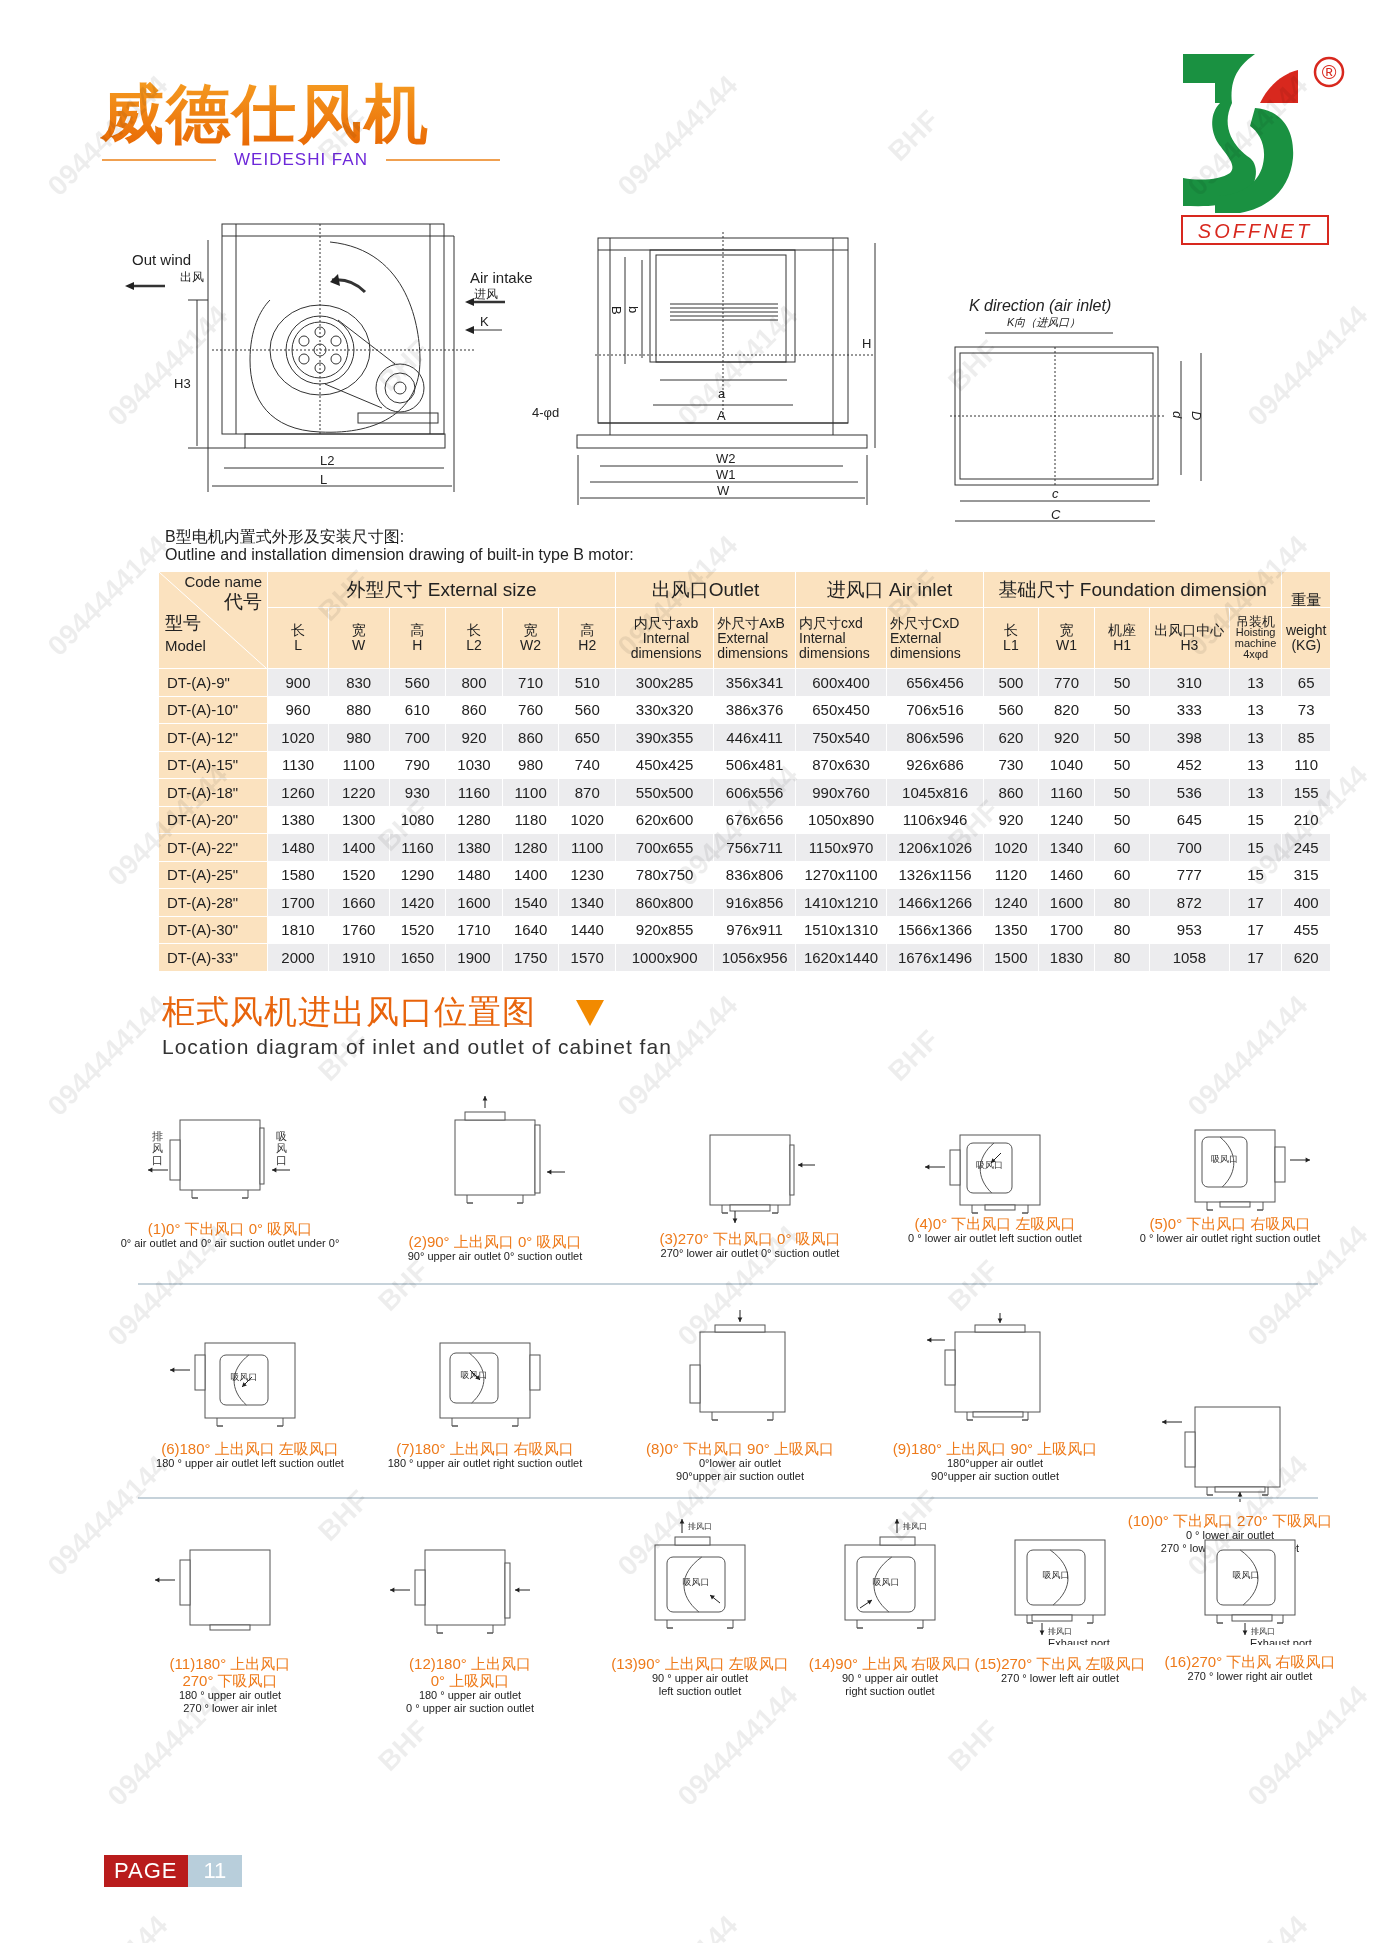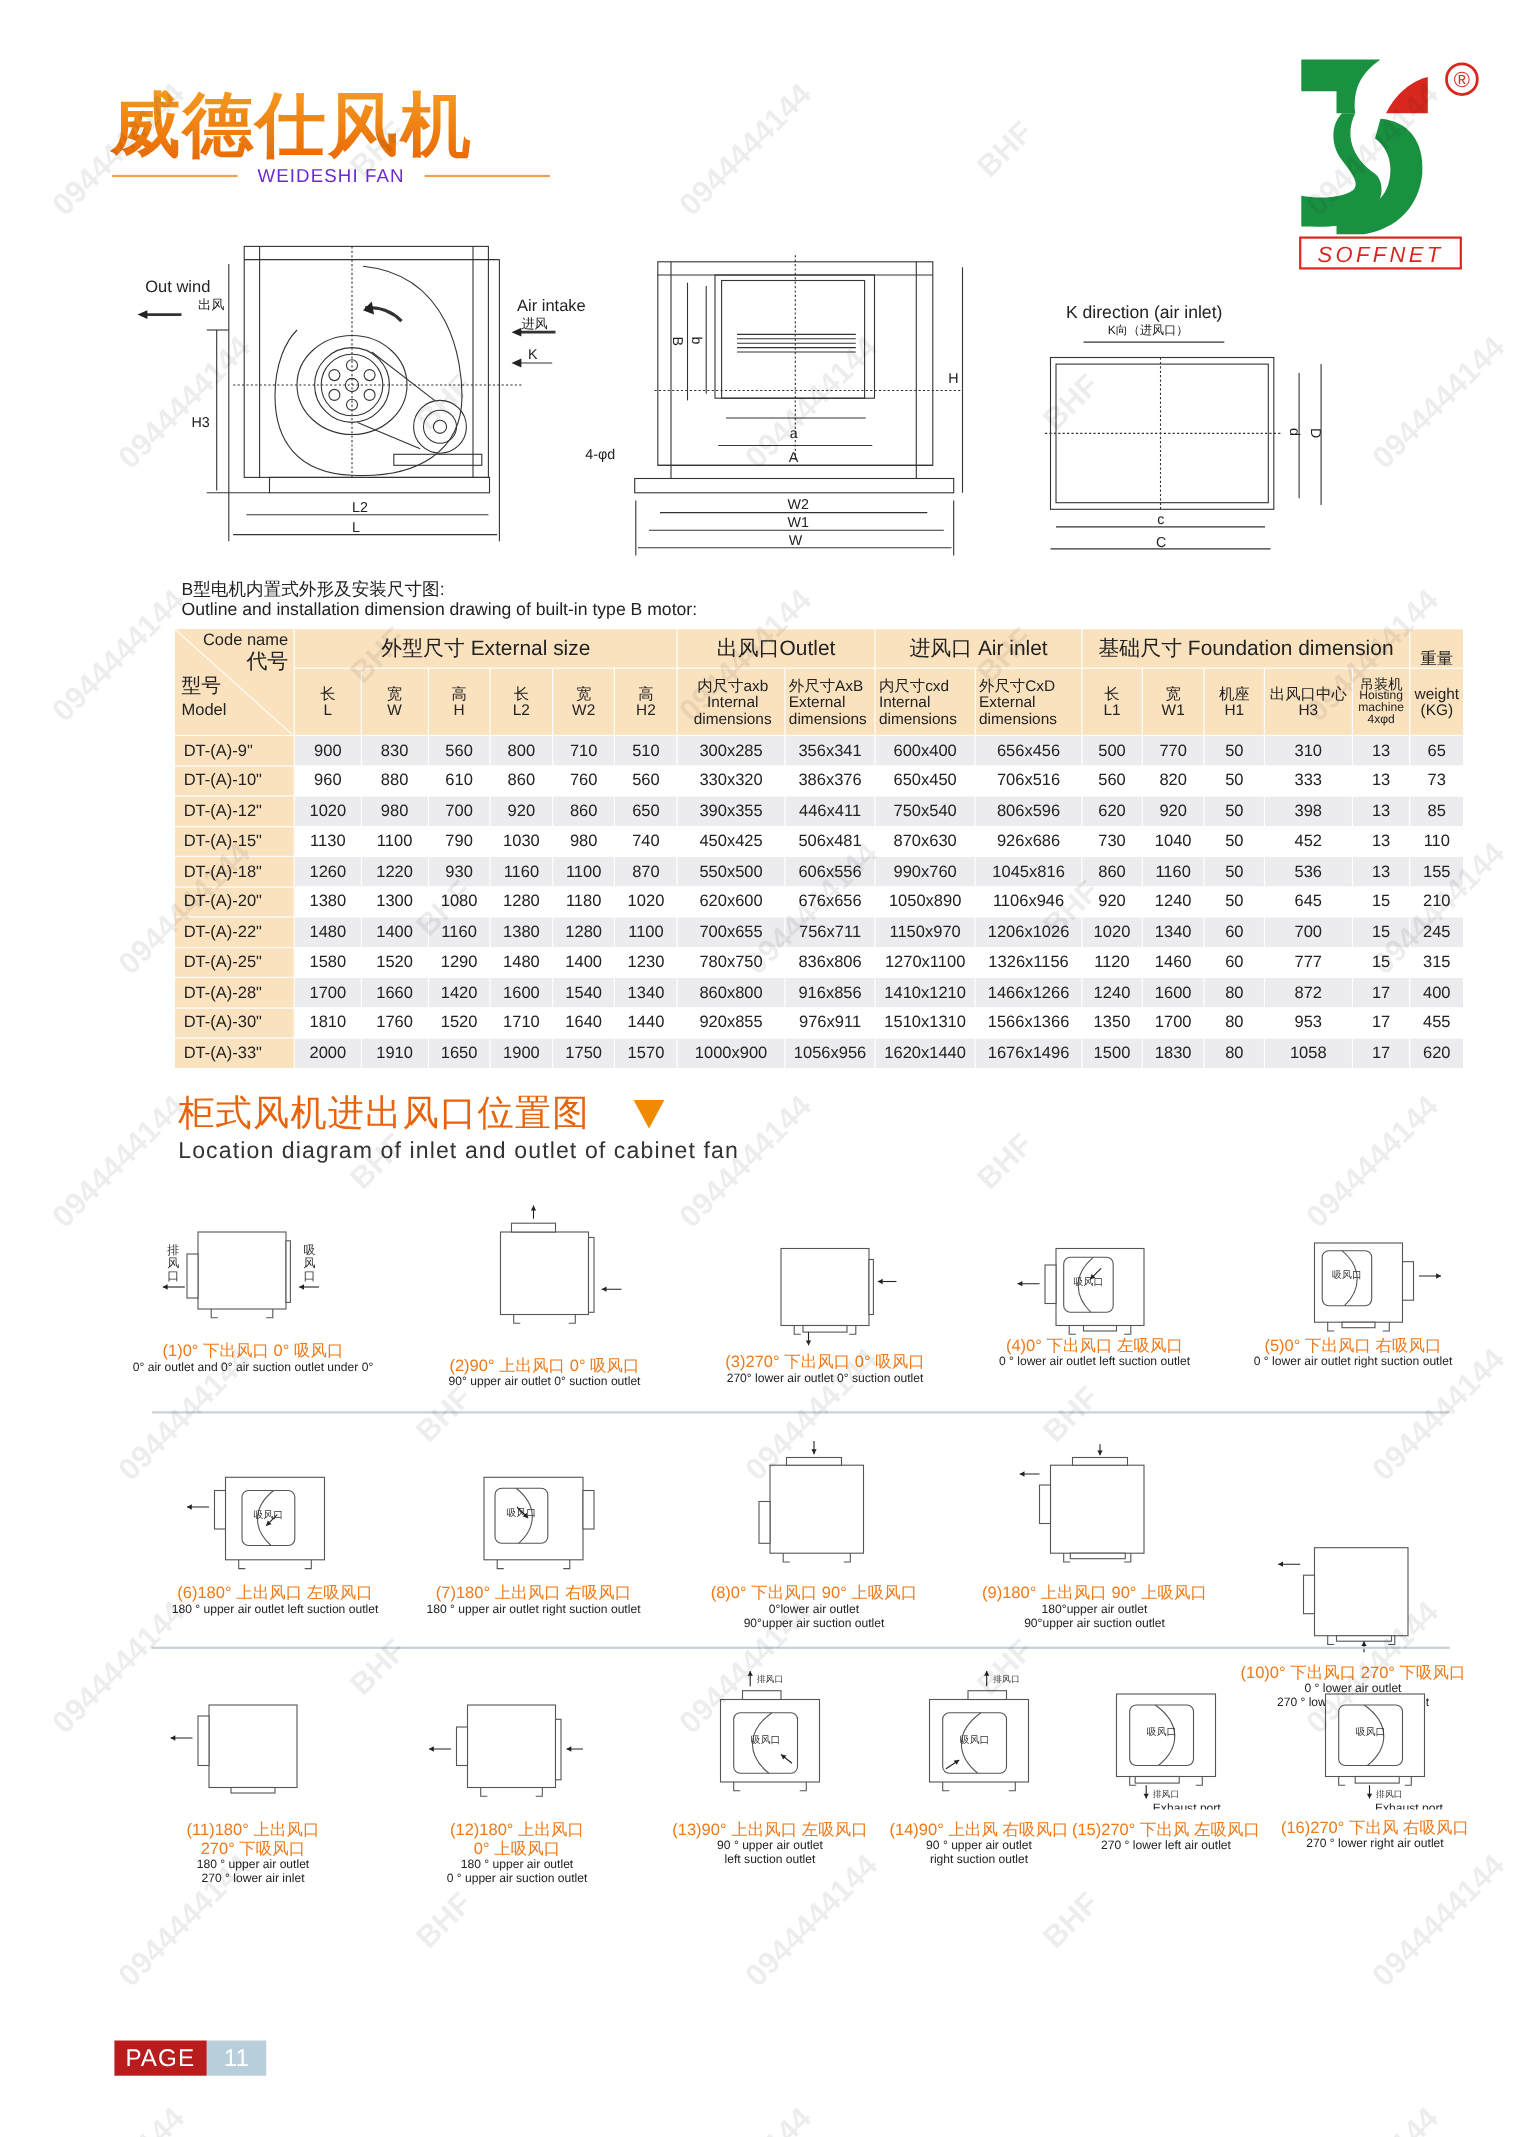--- a/index.html
+++ b/index.html
@@ -151,21 +151,21 @@
     <text class="lbl" x="110" y="95" font-size="13" transform="rotate(90 114 90)">b</text>
     <text class="lbl" x="198" y="178" font-size="13">a</text>
     <text class="lbl" x="197" y="200" font-size="13">A</text>
     <text class="lbl" x="342" y="128" font-size="13">H</text>
     <text class="lbl" x="196" y="243" font-size="13">W2</text>
     <text class="lbl" x="196" y="259" font-size="13">W1</text>
     <text class="lbl" x="197" y="275" font-size="13">W</text>
   </svg>
 </div>
 
-<div class="drawing" style="left:935px;top:269px;width:290px;height:235px;">
+<div class="drawing" style="left:935px;top:291px;width:290px;height:235px;font-style:italic;">
   <svg viewBox="0 0 290 235">
     <text class="lbl" x="34" y="20" font-size="16">K direction (air inlet)</text>
     <text class="lbl" x="72" y="35" font-size="11">K向（进风口）</text>
     <g stroke="#333" fill="none" stroke-width="1">
       <line x1="50" y1="42" x2="178" y2="42"></line>
       <rect x="20" y="56" width="203" height="138"></rect>
       <rect x="25" y="62" width="193" height="126"></rect>
       <line x1="15" y1="125" x2="230" y2="125" stroke-dasharray="2,2"></line>
       <line x1="120" y1="56" x2="120" y2="194" stroke-dasharray="2,2"></line>
       <line x1="246" y1="70" x2="246" y2="184"></line>

